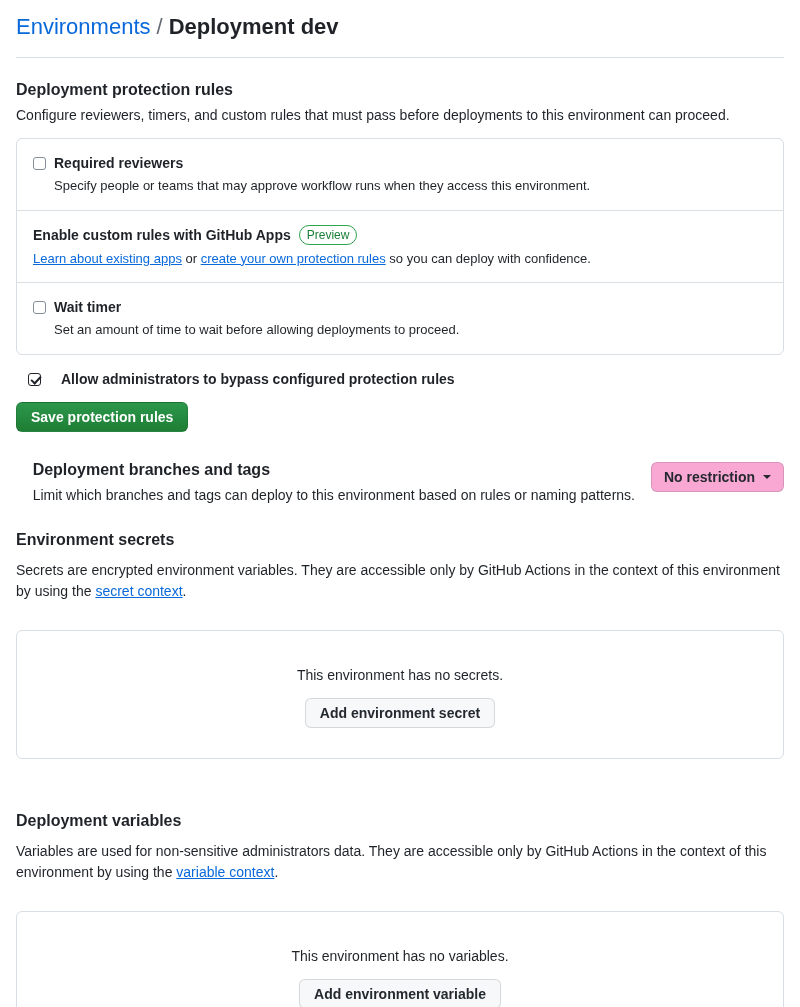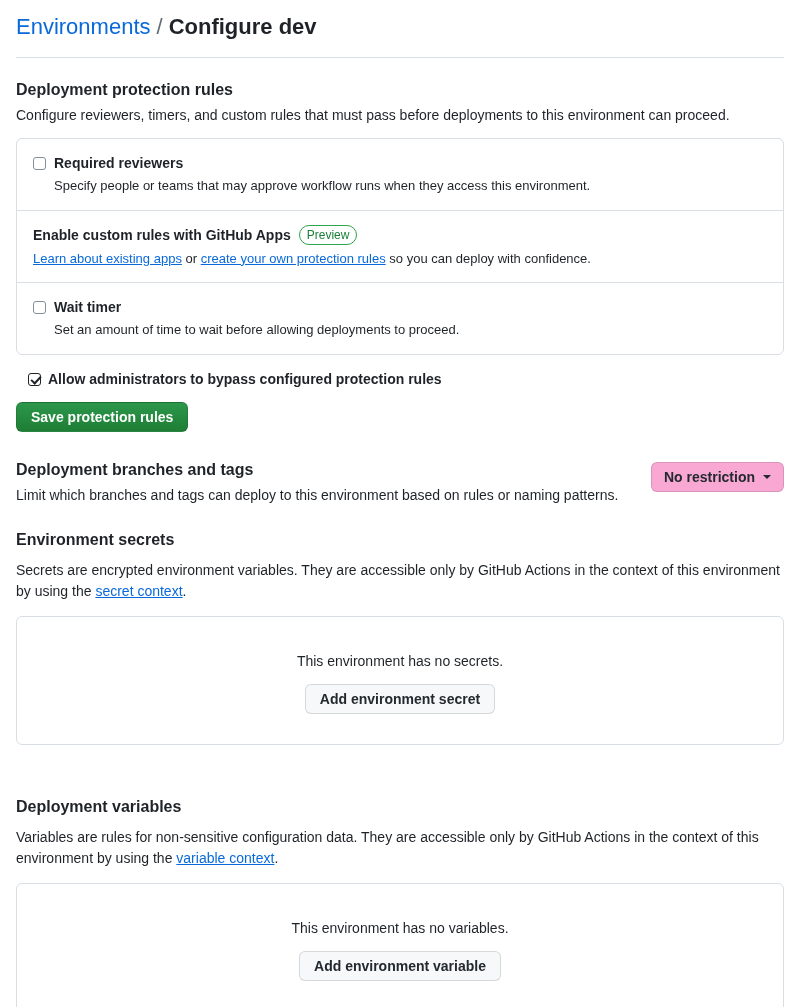--- a/index.html
+++ b/index.html
@@ -121,21 +121,21 @@
   }
   a.inline-link {
     color: #0969da;
     text-decoration: underline;
   }
 
   
   .bypass-row {
     display: flex;
     align-items: center;
-    gap: 7px;
+    gap: 20px;
     margin-top: 14px;
     padding-left: 12px;
   }
   .bypass-label { font-weight: 600; font-size: 14px; }
 
   
   .btn-primary {
     margin-top: 12px;
     background: #1f7a33;
     background: linear-gradient(180deg, #2c974b, #1e7e34);
@@ -147,21 +147,21 @@
     border-radius: 6px;
     cursor: pointer;
     font-family: inherit;
   }
 
   
   .branches-block {
     margin-top: 26px;
     display: flex;
     align-items: flex-start;
-    justify-content: space-between;
+    justify-content: flex-end;
     gap: 16px;
   }
   .branches-text .section-title { margin-top: 0; }
   .btn-select {
     flex: none;
     margin-top: 4px;
     background: #f9a8d4;
     border: 1px solid rgba(27,31,36,0.15);
     border-radius: 6px;
     font-size: 14px;
@@ -189,21 +189,21 @@
     font-weight: 600;
     margin: 0;
   }
   .block-desc {
     margin-top: 8px;
     font-size: 14px;
     color: #1f2328;
     max-width: 770px;
   }
   .empty-box {
-    margin-top: 0;
+    margin-top: 28px;
     border: 1px solid #d8dee4;
     border-radius: 6px;
     padding: 34px 16px 30px 16px;
     text-align: center;
     background: #fff;
   }
   .empty-text {
     font-size: 14px;
     color: #1f2328;
   }
@@ -223,21 +223,21 @@
 </style>
 </head>
 <body>
 
 <div class="page">
 
   
   <div class="breadcrumb">
     <a class="crumb-link" href="#">Environments</a>
     <span class="crumb-sep">/</span>
-    <span class="crumb-current">Configure dev</span>
+    <span class="crumb-current">Deployment dev</span>
   </div>
 
   
   <h2 class="section-title">Deployment protection rules</h2>
   <p class="section-sub">Configure reviewers, timers, and custom rules that must pass before deployments to this environment can proceed.</p>
 
   <div class="rules-box">
 
     <div class="rule-row">
       <div class="rule-head">
@@ -301,21 +301,21 @@
       <button class="btn-default">Add environment secret</button>
     </div>
   </div>
 
   <div class="spacer-lg"></div>
 
   
   <div class="block">
     <h2 class="block-title">Deployment variables</h2>
     <p class="block-desc">
-      <span>Variables are rules for non-sensitive configuration data. They are accessible only by GitHub Actions in the context of this environment by using the</span>
+      <span>Variables are used for non-sensitive administrators data. They are accessible only by GitHub Actions in the context of this environment by using the</span>
       <a class="inline-link" href="#">variable context</a><span>.</span>
     </p>
     <div class="empty-box">
       <div class="empty-text">This environment has no variables.</div>
       <button class="btn-default">Add environment variable</button>
     </div>
   </div>
 
 </div>
 

